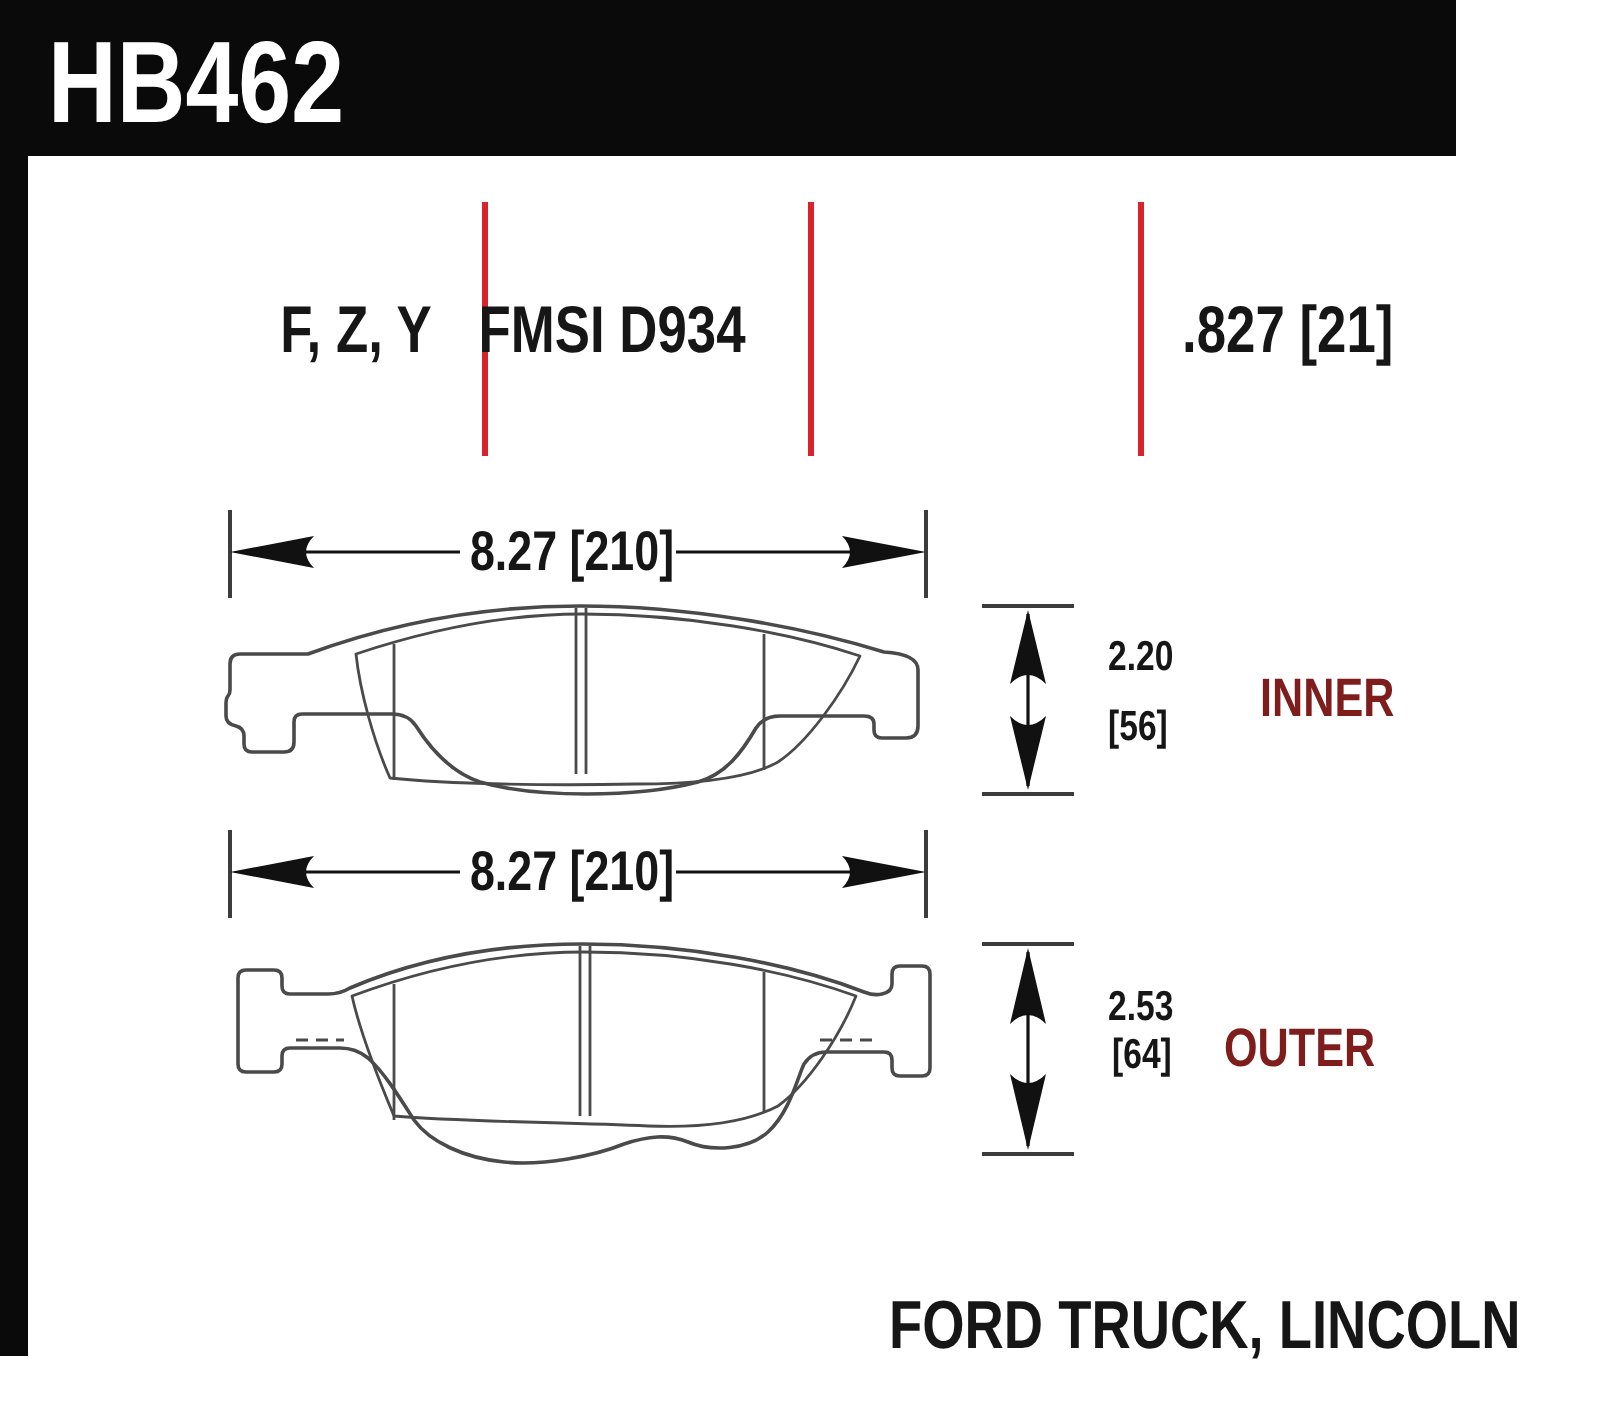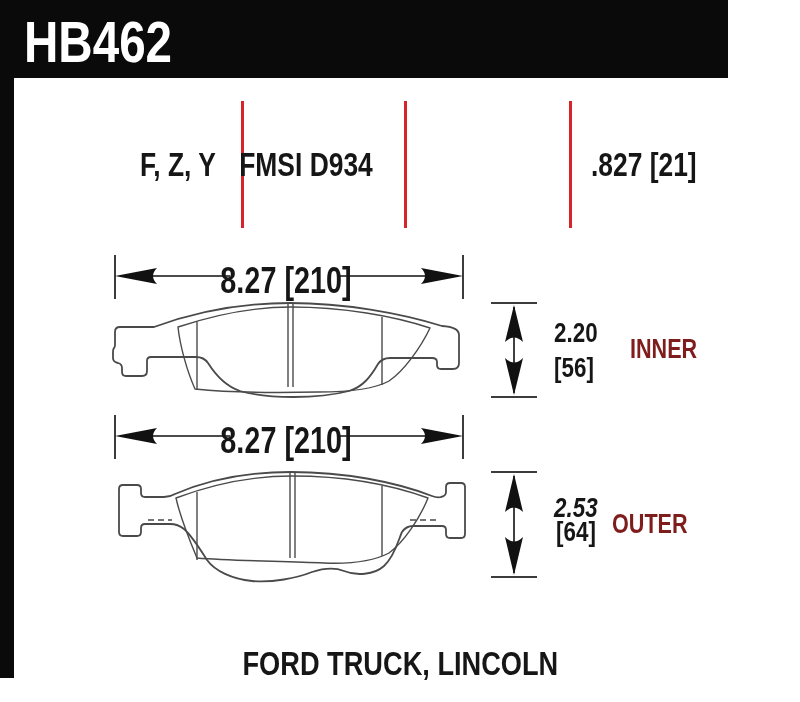--- a/index.html
+++ b/index.html
@@ -19,30 +19,30 @@
   .strip{
     position:absolute;left:0;top:78px;width:14px;height:600px;background:#0a0a0a;
   }
   .spec-text{
     position:absolute;top:104px;color:#161616;font-weight:bold;font-size:33px;margin-top:42px;
   }
   .redline{
     position:absolute;top:101px;width:3px;height:127px;background:#d8232a;
   }
   .dim-label{
-    position:absolute;color:#161616;font-weight:bold;font-size:36px;
+    position:absolute;color:#161616;font-weight:bold;font-size:28px;
   }
   .side-label{
-    position:absolute;color:#161616;font-weight:bold;font-size:28px;
+    position:absolute;color:#161616;font-weight:bold;font-size:21px;
   }
   .pad-name{
     position:absolute;color:#7f1d1d;font-weight:bold;font-size:27px;
   }
   .footer-app{
-    position:absolute;left:0;top:644px;width:800px;text-align:center;
+    position:absolute;left:0;top:644px;width:800px;text-align:right;
     color:#161616;font-weight:bold;font-size:34px;
   }
   .footer-app .cond-c{transform:scaleX(0.8);transform-origin:center;}
   svg{position:absolute;overflow:visible;}
   .thin{stroke:#3c3c3c;stroke-width:2;fill:none;}
   .outline{stroke:#4a4a4a;stroke-width:1.8;fill:#ffffff;stroke-linejoin:round;}
   .inline{stroke:#4a4a4a;stroke-width:1.4;fill:none;stroke-linejoin:round;}
   .arrow{fill:#111111;stroke:none;}
   .shaft{stroke:#111111;stroke-width:1.6;fill:none;}
 </style>
@@ -153,21 +153,21 @@
     <line class="inline" x1="298" y1="52" x2="326" y2="52" stroke-dasharray="6 4"></line>
   </svg>
 
   <svg width="58" height="117" style="left:486px;top:466px;">
     <line class="thin" x1="5" y1="6" x2="51" y2="6"></line>
     <line class="thin" x1="5" y1="111" x2="51" y2="111"></line>
     <line class="shaft" x1="28" y1="10" x2="28" y2="107"></line>
     <path class="arrow" d="M28,8 L19,46 Q28,37 37,46 Z"></path>
     <path class="arrow" d="M28,109 L19,71 Q28,80 37,71 Z"></path>
   </svg>
-  <span class="side-label" style="left:554px;top:492px;font-style:italic;">
+  <span class="side-label" style="left:554px;top:492px;">
     <span class="cond">2.53</span>
   </span>
   <span class="side-label" style="left:556px;top:516px;">
     <span class="cond">[64]</span>
   </span>
   <span class="pad-name" style="left:612px;top:509px;">
     <span class="cond">OUTER</span>
   </span>
 
   <div class="footer-app">

